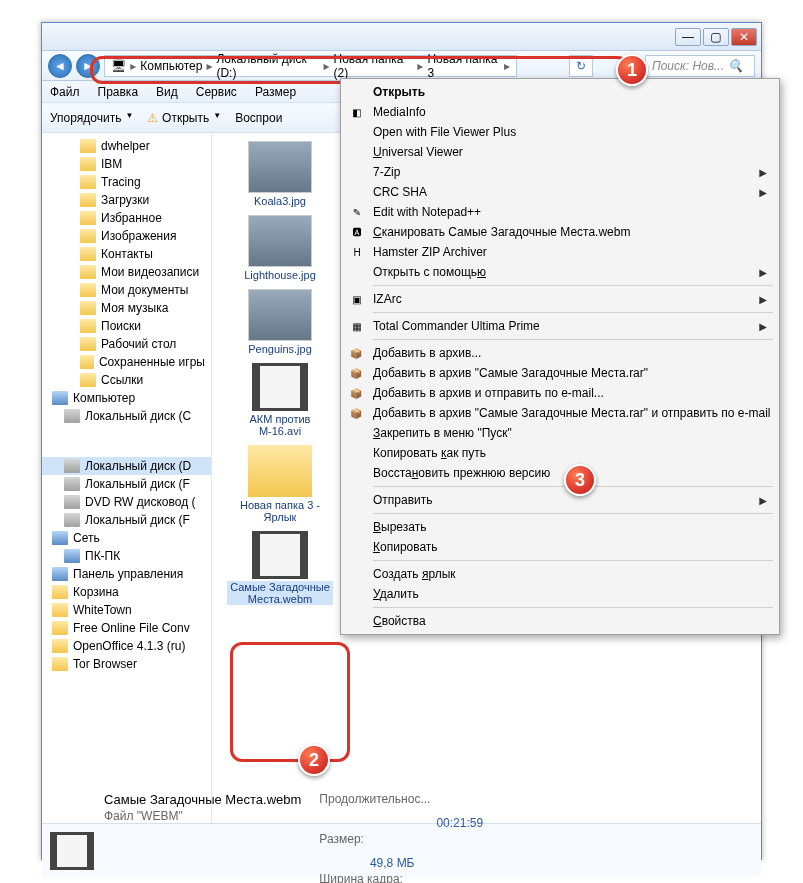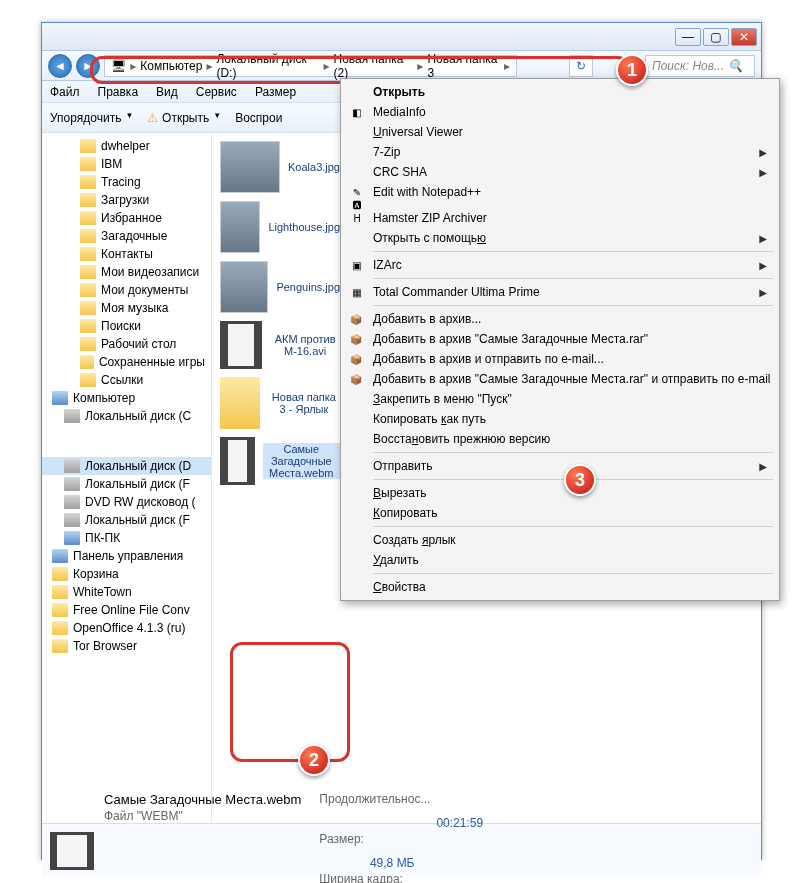--- a/index.html
+++ b/index.html
@@ -29,21 +29,21 @@
 .tree-item.l0 { padding-left: 10px; }
 .tree-item.l1 { padding-left: 22px; }
 .tree-item.l2 { padding-left: 38px; }
 .tree-item.sel { background: #cfe3f9; margin-top: 32px; }
 .ticon { width: 16px; height: 14px; display: inline-block; }
 .folder { background: linear-gradient(#ffe9a6,#f3c64e); border-radius: 1px; }
 .drive { background: linear-gradient(#d6d6d6,#a0a0a0); border-radius: 1px; }
 .comp { background: linear-gradient(#b4d6f7,#5a8ac6); border-radius: 1px; }
 .content { flex: 1; padding: 8px; position: relative; overflow: hidden; }
 .files { display: flex; flex-direction: column; gap: 8px; width: 120px; }
-.file { display: flex; flex-direction: row; align-items: center; gap: 8px; cursor: pointer; }
+.file { display: flex; flex-direction: column; align-items: center; gap: 2px; cursor: pointer; }
 .thumb { width: 64px; height: 52px; border: 1px solid #ccc; background: linear-gradient(#9ab,#678); }
 .thumb.video { background: #f5f5f5; border: 3px solid #444; border-left: 8px solid #444; border-right: 8px solid #444; width: 56px; height: 48px; }
 .thumb.folderlg { background: linear-gradient(#ffe9a6,#f3c64e); border: none; }
 .fname { font-size: 11px; color: #1a3e7a; text-align: center; max-width: 106px; }
 .file.sel .fname { background: #cfe3f9; }
 .ctxmenu { position: absolute; left: 340px; top: 78px; width: 440px; background: #f4f4f4; border: 1px solid #a0a0a0; box-shadow: 2px 3px 8px rgba(0,0,0,0.35); padding: 3px 2px; z-index: 50; }
 .ctx-item { display: flex; align-items: center; gap: 8px; padding: 3px 10px 3px 30px; cursor: pointer; position: relative; white-space: nowrap; }
 .ctx-item.bold { font-weight: bold; }
 .ctx-sep { height: 1px; background: #d0d0d0; margin: 3px 4px 3px 30px; }
 .ctx-icon { position: absolute; left: 6px; width: 16px; height: 16px; display: flex; align-items: center; justify-content: center; font-size: 10px; }
@@ -130,21 +130,21 @@
         <div class="tree-item l2">
           <span class="ticon folder"></span>
           <span>Загрузки</span>
         </div>
         <div class="tree-item l2">
           <span class="ticon folder"></span>
           <span>Избранное</span>
         </div>
         <div class="tree-item l2">
           <span class="ticon folder"></span>
-          <span>Загадочные</span>
+          <span>Изображения</span>
         </div>
         <div class="tree-item l2">
           <span class="ticon folder"></span>
           <span>Контакты</span>
         </div>
         <div class="tree-item l2">
           <span class="ticon folder"></span>
           <span>Мои видеозаписи</span>
         </div>
         <div class="tree-item l2">
@@ -187,20 +187,24 @@
           <span class="ticon drive"></span>
           <span>Локальный диск (F</span>
         </div>
         <div class="tree-item l1">
           <span class="ticon drive"></span>
           <span>DVD RW дисковод (</span>
         </div>
         <div class="tree-item l1">
           <span class="ticon drive"></span>
           <span>Локальный диск (F</span>
+        </div>
+        <div class="tree-item l0">
+          <span class="ticon comp"></span>
+          <span>Сеть</span>
         </div>
         <div class="tree-item l1">
           <span class="ticon comp"></span>
           <span>ПК-ПК</span>
         </div>
         <div class="tree-item l0">
           <span class="ticon comp"></span>
           <span>Панель управления</span>
         </div>
         <div class="tree-item l0">
@@ -281,36 +285,40 @@
 
 <div class="ctxmenu" id="ctxmenu">
     <div class="ctx-item bold">
       <span>Открыть</span>
     </div>
     <div class="ctx-item">
       <span class="ctx-icon">◧</span>
       <span>MediaInfo</span>
     </div>
     <div class="ctx-item">
+      <span>Open with File Viewer Plus</span>
+    </div>
+    <div class="ctx-item">
       <span><span class="u">U</span>niversal Viewer</span>
     </div>
     <div class="ctx-item">
       <span>7-Zip</span>
       <span class="arr">▶</span>
     </div>
     <div class="ctx-item">
       <span>CRC SHA</span>
       <span class="arr">▶</span>
     </div>
     <div class="ctx-item">
       <span class="ctx-icon">✎</span>
       <span>Edit with Notepad++</span>
     </div>
     <div class="ctx-item">
       <span class="ctx-icon">🅰</span>
+      <span><span class="u">С</span>канировать Самые Загадочные Места.webm</span>
     </div>
     <div class="ctx-item">
       <span class="ctx-icon">H</span>
       <span>Hamster ZIP Archiver</span>
     </div>
     <div class="ctx-item">
       <span>Открыть с помощь<span class="u">ю</span></span>
       <span class="arr">▶</span>
     </div>
     <div class="ctx-sep"></div>

